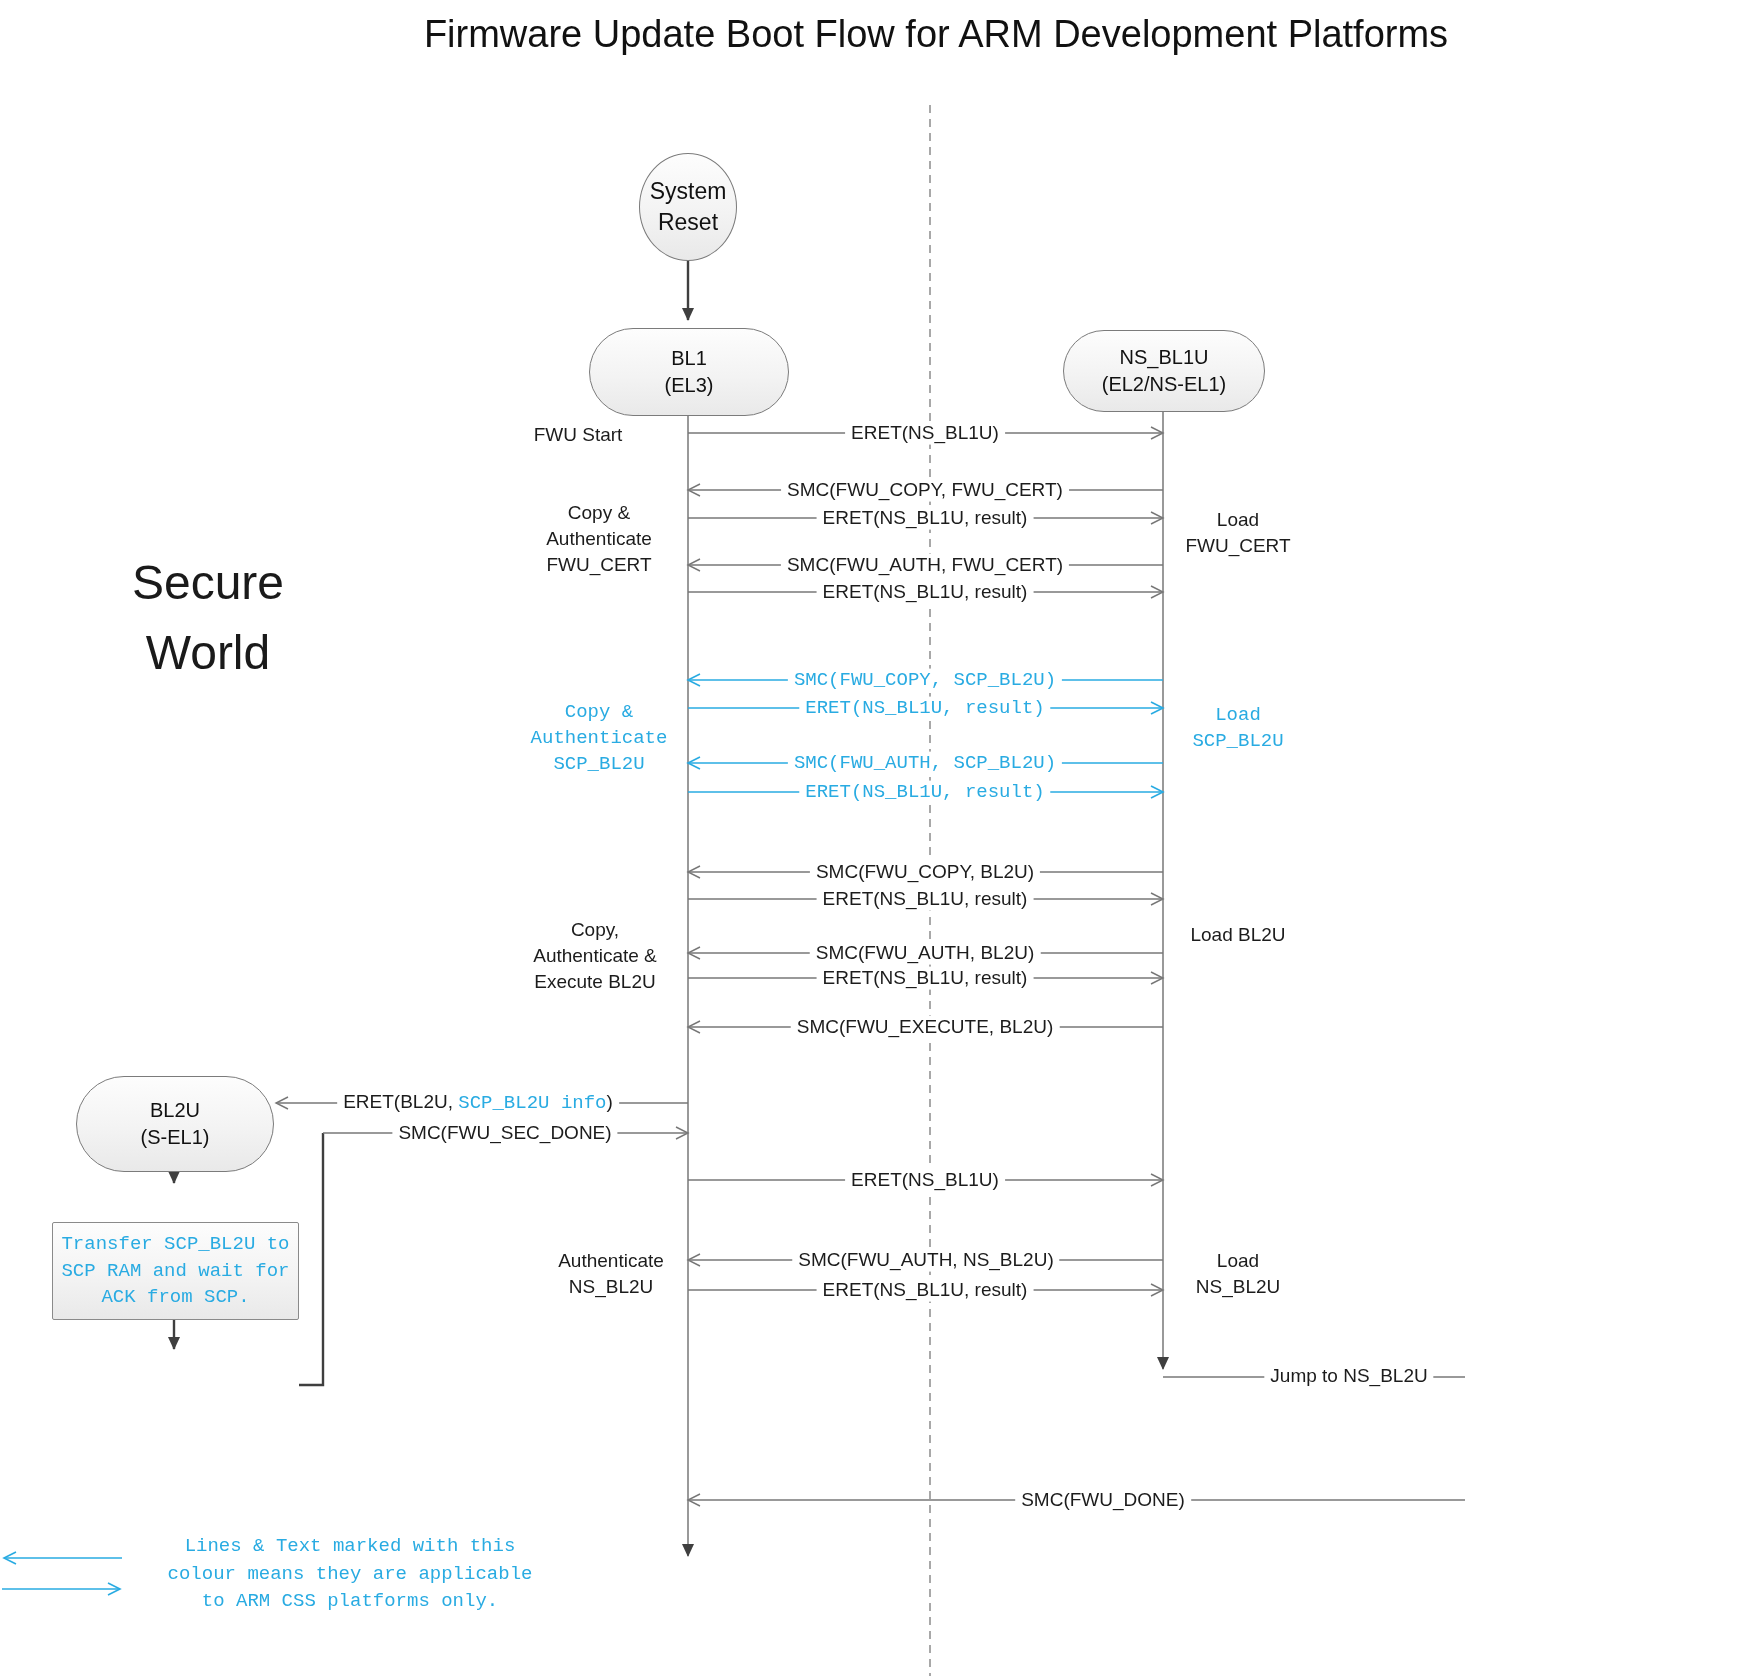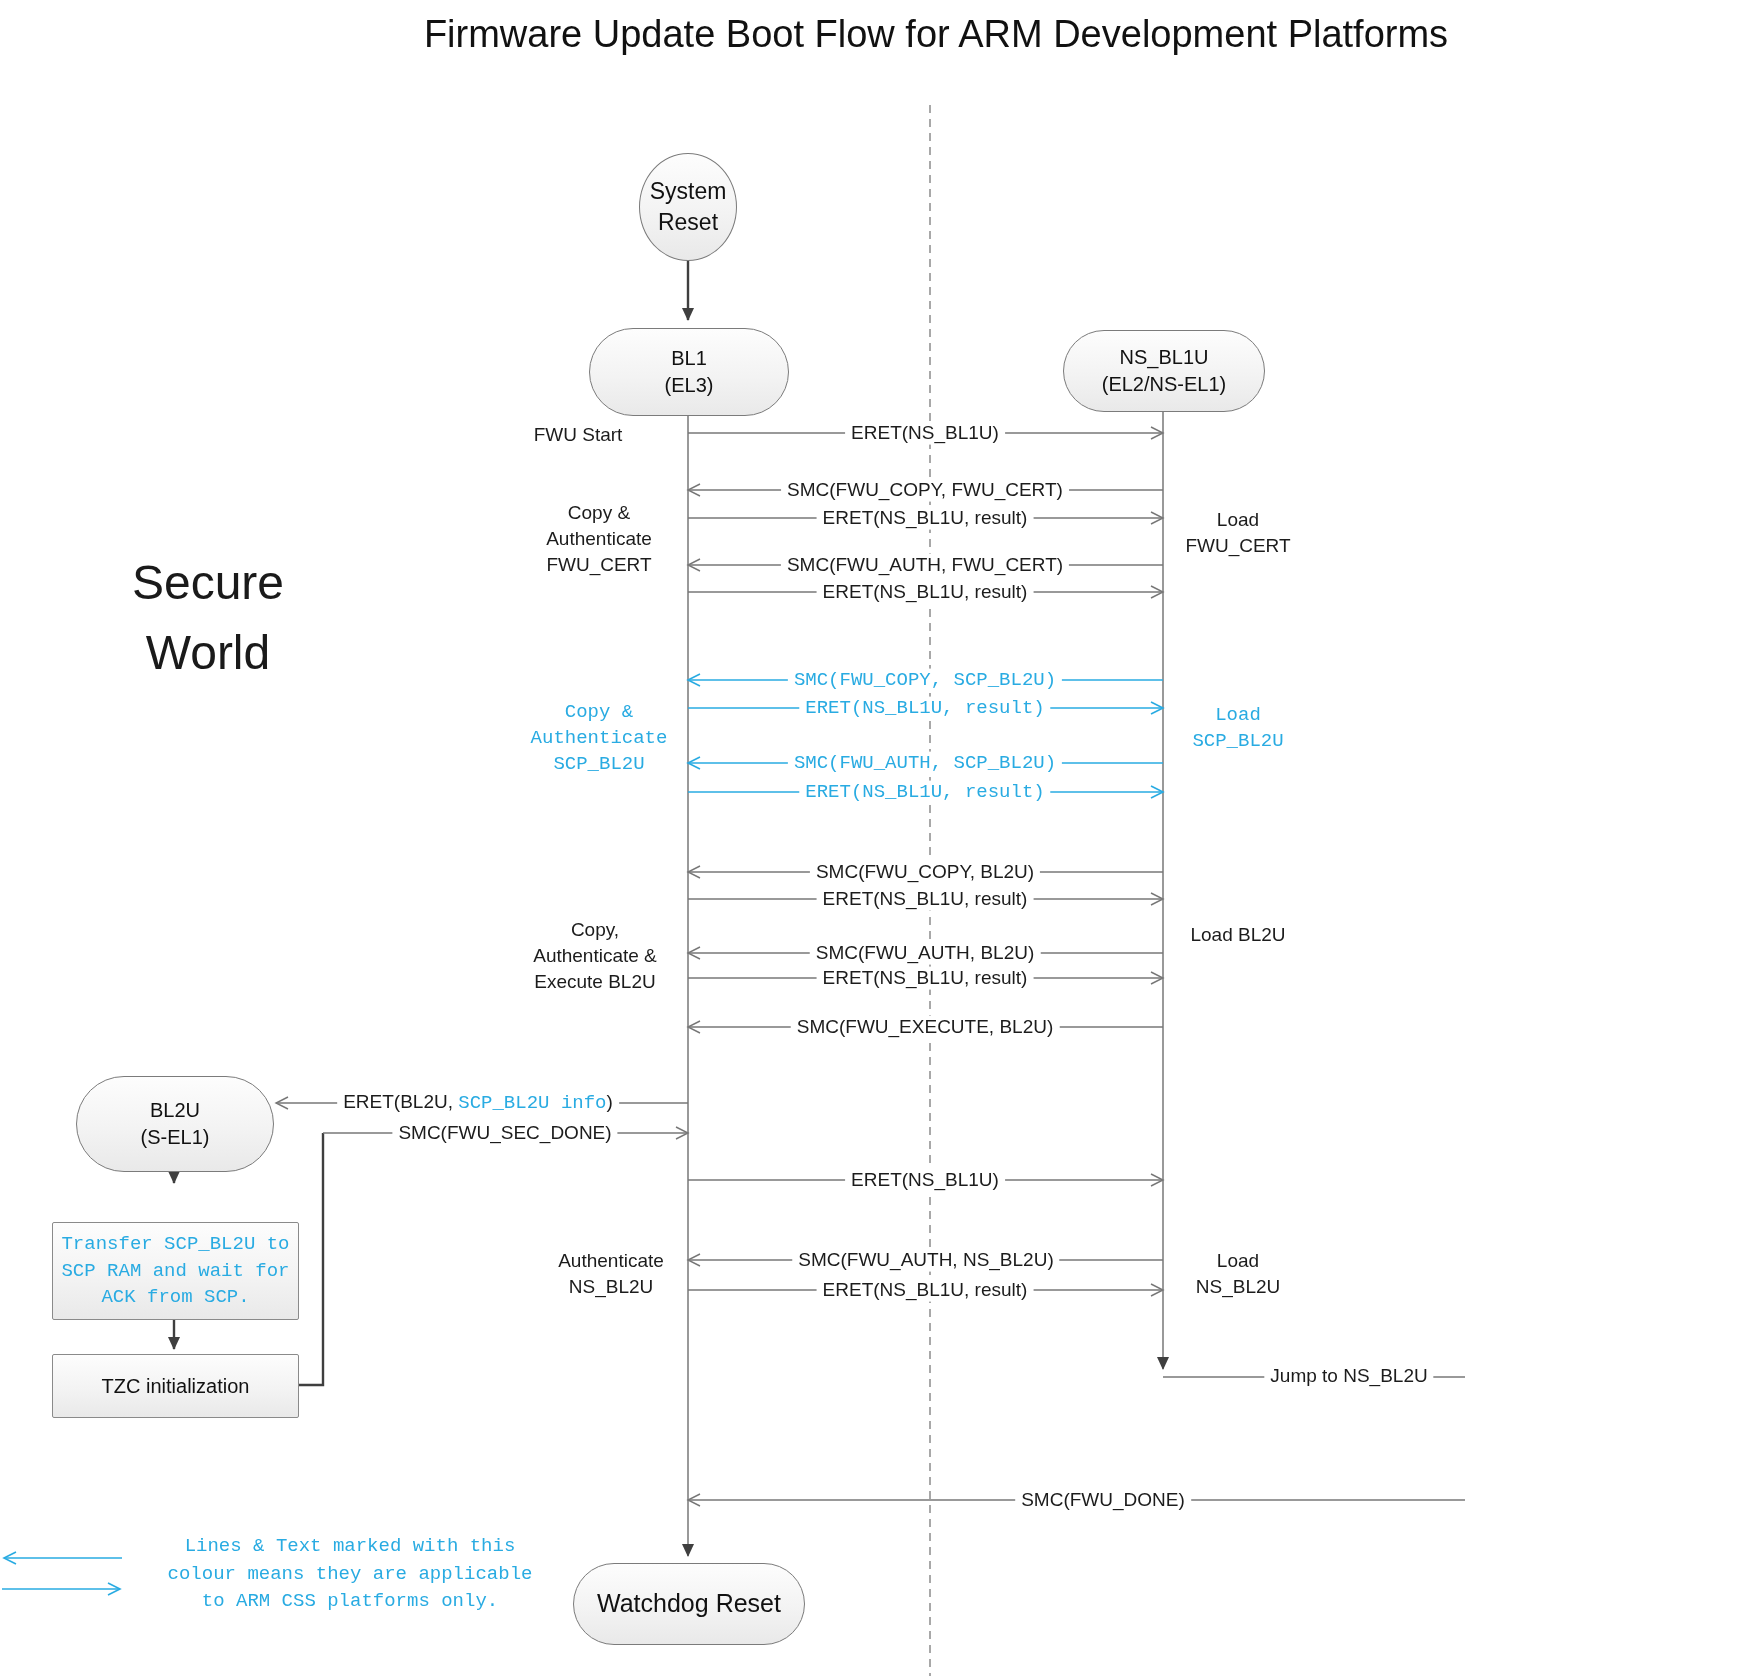--- a/index.html
+++ b/index.html
@@ -101,24 +101,22 @@
 Reset</div>
   <div class="node stadium pre" style="left:589px;top:328px;width:198px;height:86px;">BL1
 (EL3)</div>
   <div class="node stadium pre" style="left:1063px;top:330px;width:200px;height:80px;">NS_BL1U
 (EL2/NS-EL1)</div>
   <div class="node stadium pre" style="left:76px;top:1076px;width:196px;height:94px;">BL2U
 (S-EL1)</div>
   <div class="node rectbox pre blue" style="left:52px;top:1187px;width:245px;height:96px;font-size:19px;line-height:1.4;margin-top:35px;">Transfer SCP_BL2U to
 SCP RAM and wait for
 ACK from SCP.</div>
-  <div class="node rectbox" style="left:52px;top:1354px;width:245px;height:62px;font-size:20px;">TZC initialization</div>
   <div class="node stadium pre" style="left:1535px;top:1338px;width:200px;height:82px;">NS_BL2U
 (EL2/NS-EL1)</div>
-  <div class="node stadium" style="left:573px;top:1563px;width:230px;height:80px;font-size:25px;">Watchdog Reset</div>
 
   <div class="msg-label" style="left:925px;top:433px;">ERET(NS_BL1U)</div>
   <div class="msg-label" style="left:925px;top:490px;">SMC(FWU_COPY, FWU_CERT)</div>
   <div class="msg-label" style="left:925px;top:518px;">ERET(NS_BL1U, result)</div>
   <div class="msg-label" style="left:925px;top:565px;">SMC(FWU_AUTH, FWU_CERT)</div>
   <div class="msg-label" style="left:925px;top:592px;">ERET(NS_BL1U, result)</div>
 
   <div class="msg-label blue" style="left:925px;top:680px;">SMC(FWU_COPY, SCP_BL2U)</div>
   <div class="msg-label blue" style="left:925px;top:708px;">ERET(NS_BL1U, result)</div>
   <div class="msg-label blue" style="left:925px;top:763px;">SMC(FWU_AUTH, SCP_BL2U)</div>

